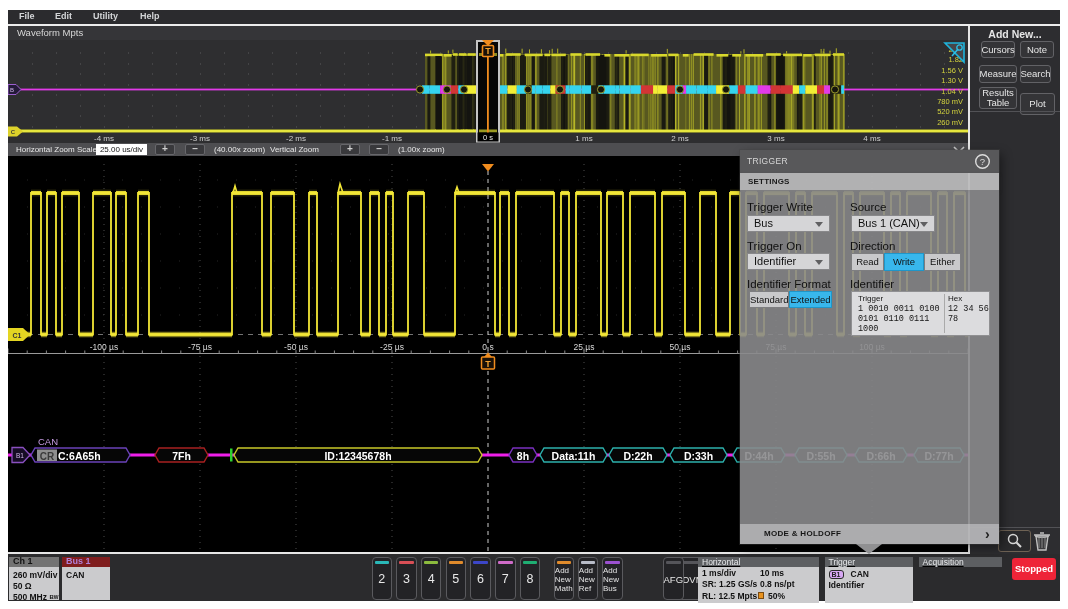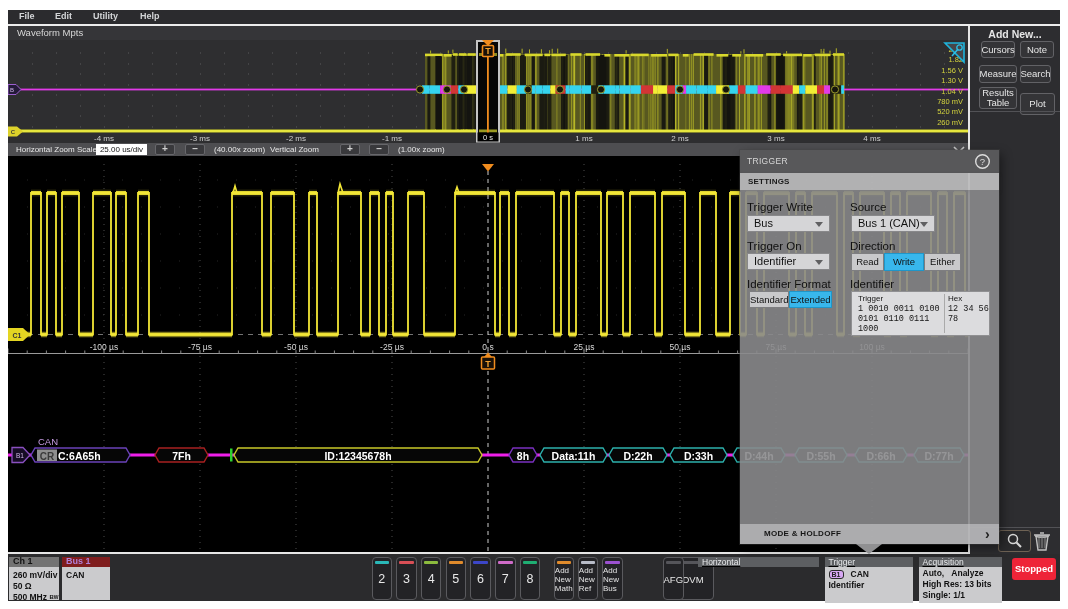--- a/index.html
+++ b/index.html
@@ -559,32 +559,40 @@
     <div class="chbtn" style="left:664px;width:42px">
       <div class="stripe" style="background:#55555a"></div>
       <div class="num" style="font-size:9.5px;top:16px">DVM</div>
     </div>
     <div class="chbtn" style="left:654.5px;width:21px">
       <div class="stripe" style="background:#55555a"></div>
       <div class="num" style="font-size:9.5px;top:16px">AFG</div>
     </div>
   <div class="grp" style="left:690px;width:121px">
     <div class="hd">Horizontal</div>
+    <div class="bd">
+        <span class="abs" style="left:4px">1 ms/div</span>
+        <span class="abs" style="left:62px">10 ms</span>
+    <span class="abs" style="left:4px;top:12px">SR: 1.25 GS/s</span>
+        <span class="abs" style="left:62px;top:12px">0.8 ns/pt</span>
+    <span class="abs" style="left:4px;top:23.5px">RL: 12.5 Mpts</span>
+        <span class="abs" style="left:60px;top:25px;width:6px;height:7px;background:#e8921e;border:1px solid #7a4a10"></span>
+        <span class="abs" style="left:70px;top:23.5px">50%</span>
+      </div>
   </div>
   <div class="grp" style="left:816.5px;width:88.5px">
     <div class="hd">Trigger</div>
     <div class="bd">
         <span class="abs" style="left:4px;top:3px;width:15px;height:9px;background:#d8a8f4;border:1px solid #2a2a2a;border-radius:3px;color:#222;font-size:7px;line-height:8px;text-align:center">B1</span>
         <span class="abs" style="left:26px;top:2px">CAN</span>
     <span class="abs" style="left:4px;top:13px">Identifier</span>
       </div>
   </div>
   <div class="grp" style="left:910.5px;width:83px">
     <div class="hd">Acquisition</div>
-    <div class="bd">Auto,&nbsp;&nbsp;&nbsp;Analyze<br>High Res: 13 bits<br>Single: 1/1</div>
   </div>
   <div class="abs" style="left:1004px;top:4px;width:44px;height:22px;background:#ee2438;border-radius:3px;color:#fff;font-size:9.5px;font-weight:bold;text-align:center;line-height:22px">Stopped</div>
 </div>
 <div id="panel" class="abs">
   <div id="phead">TRIGGER
     <svg class="abs" style="right:8px;top:3px" width="17" height="17">
         <circle cx="8.5" cy="8.5" r="6.8" fill="none" stroke="#dcdcdc" stroke-width="1.4"></circle>
         <text x="8.5" y="12" font-size="9.5" fill="#dcdcdc" text-anchor="middle" font-family="Liberation Sans">?</text>
       </svg>
   </div>

